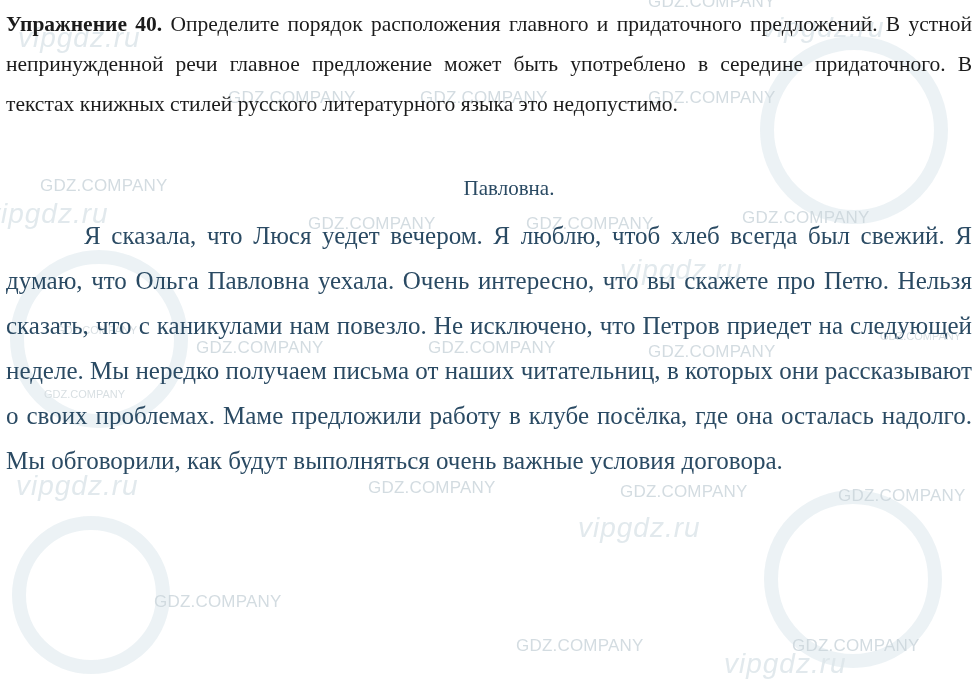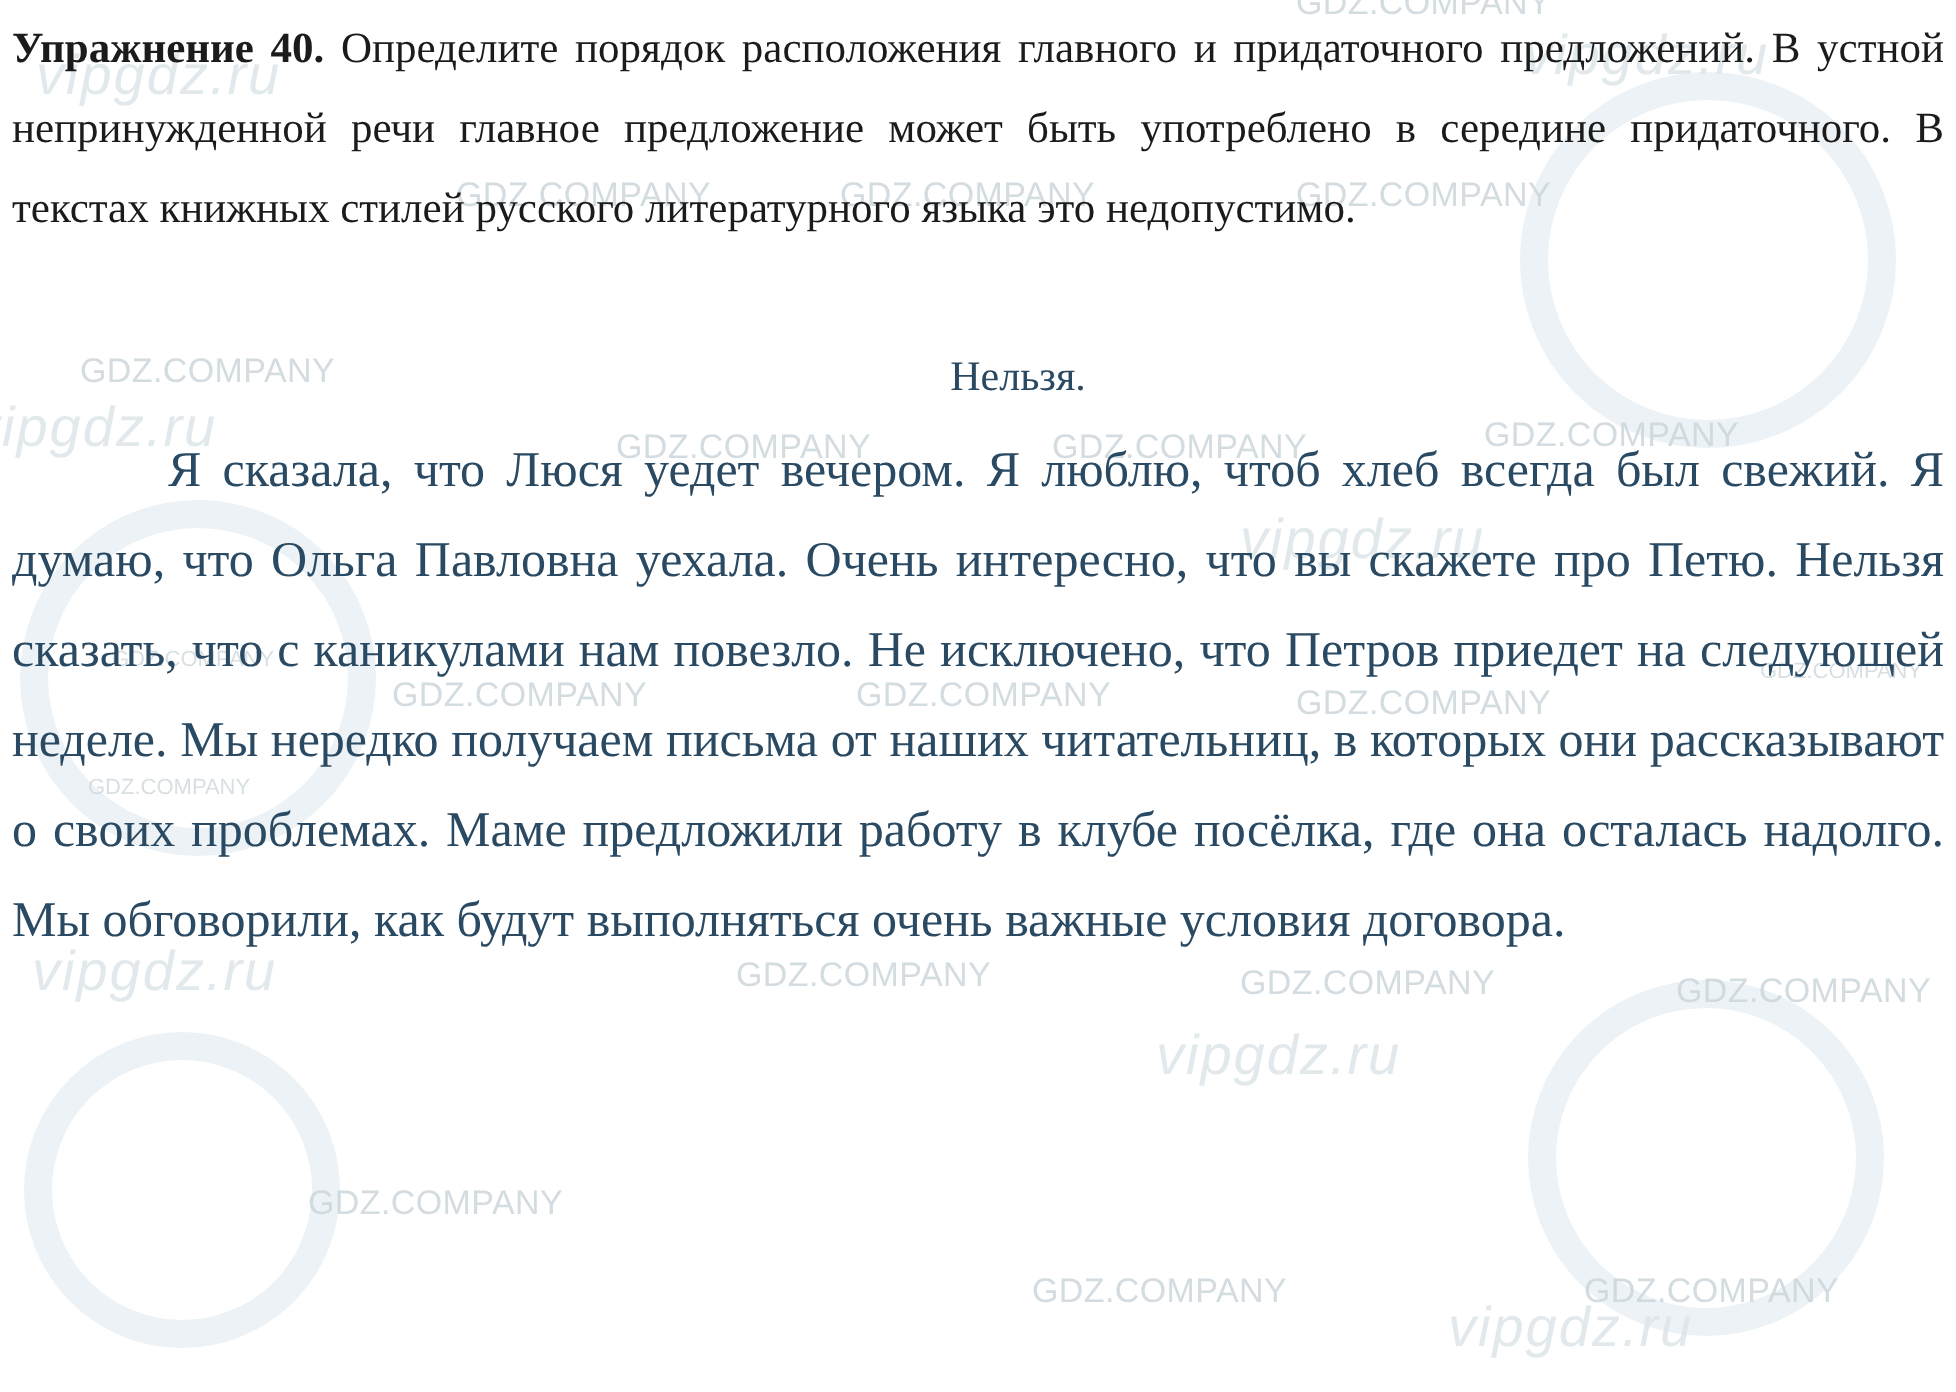--- a/index.html
+++ b/index.html
@@ -137,18 +137,18 @@
     <div class="wm wm-gdz" style="left:792px; top:636px;">GDZ.COMPANY</div>
 
     <div class="wm wm-gdz-sm" style="left:56px;  top:324px;">GDZ.COMPANY</div>
     <div class="wm wm-gdz-sm" style="left:880px; top:330px;">GDZ.COMPANY</div>
     <div class="wm wm-gdz-sm" style="left:44px;  top:388px;">GDZ.COMPANY</div>
   </div>
 
   <div class="doc">
     <p class="task-para"><span class="task-label">Упражнение 40.</span><span> Определите порядок расположения главного и придаточного предложений. В устной непринужденной речи главное предложение может быть употреблено в середине придаточного. В текстах книжных стилей русского литературного языка это недопустимо.</span></p>
 
-    <div class="solution-title">Нельзя.</div>
+    <div class="solution-title">Павловна.</div>
 
     <p class="answer-para">Я сказала, что Люся уедет вечером. Я люблю, чтоб хлеб всегда был свежий. Я думаю, что Ольга Павловна уехала. Очень интересно, что вы скажете про Петю. Нельзя сказать, что с каникулами нам повезло. Не исключено, что Петров приедет на следующей неделе. Мы нередко получаем письма от наших читательниц, в которых они рассказывают о своих проблемах. Маме предложили работу в клубе посёлка, где она осталась надолго. Мы обговорили, как будут выполняться очень важные условия договора.</p>
   </div>
 
 </div>
 
 </body></html>

